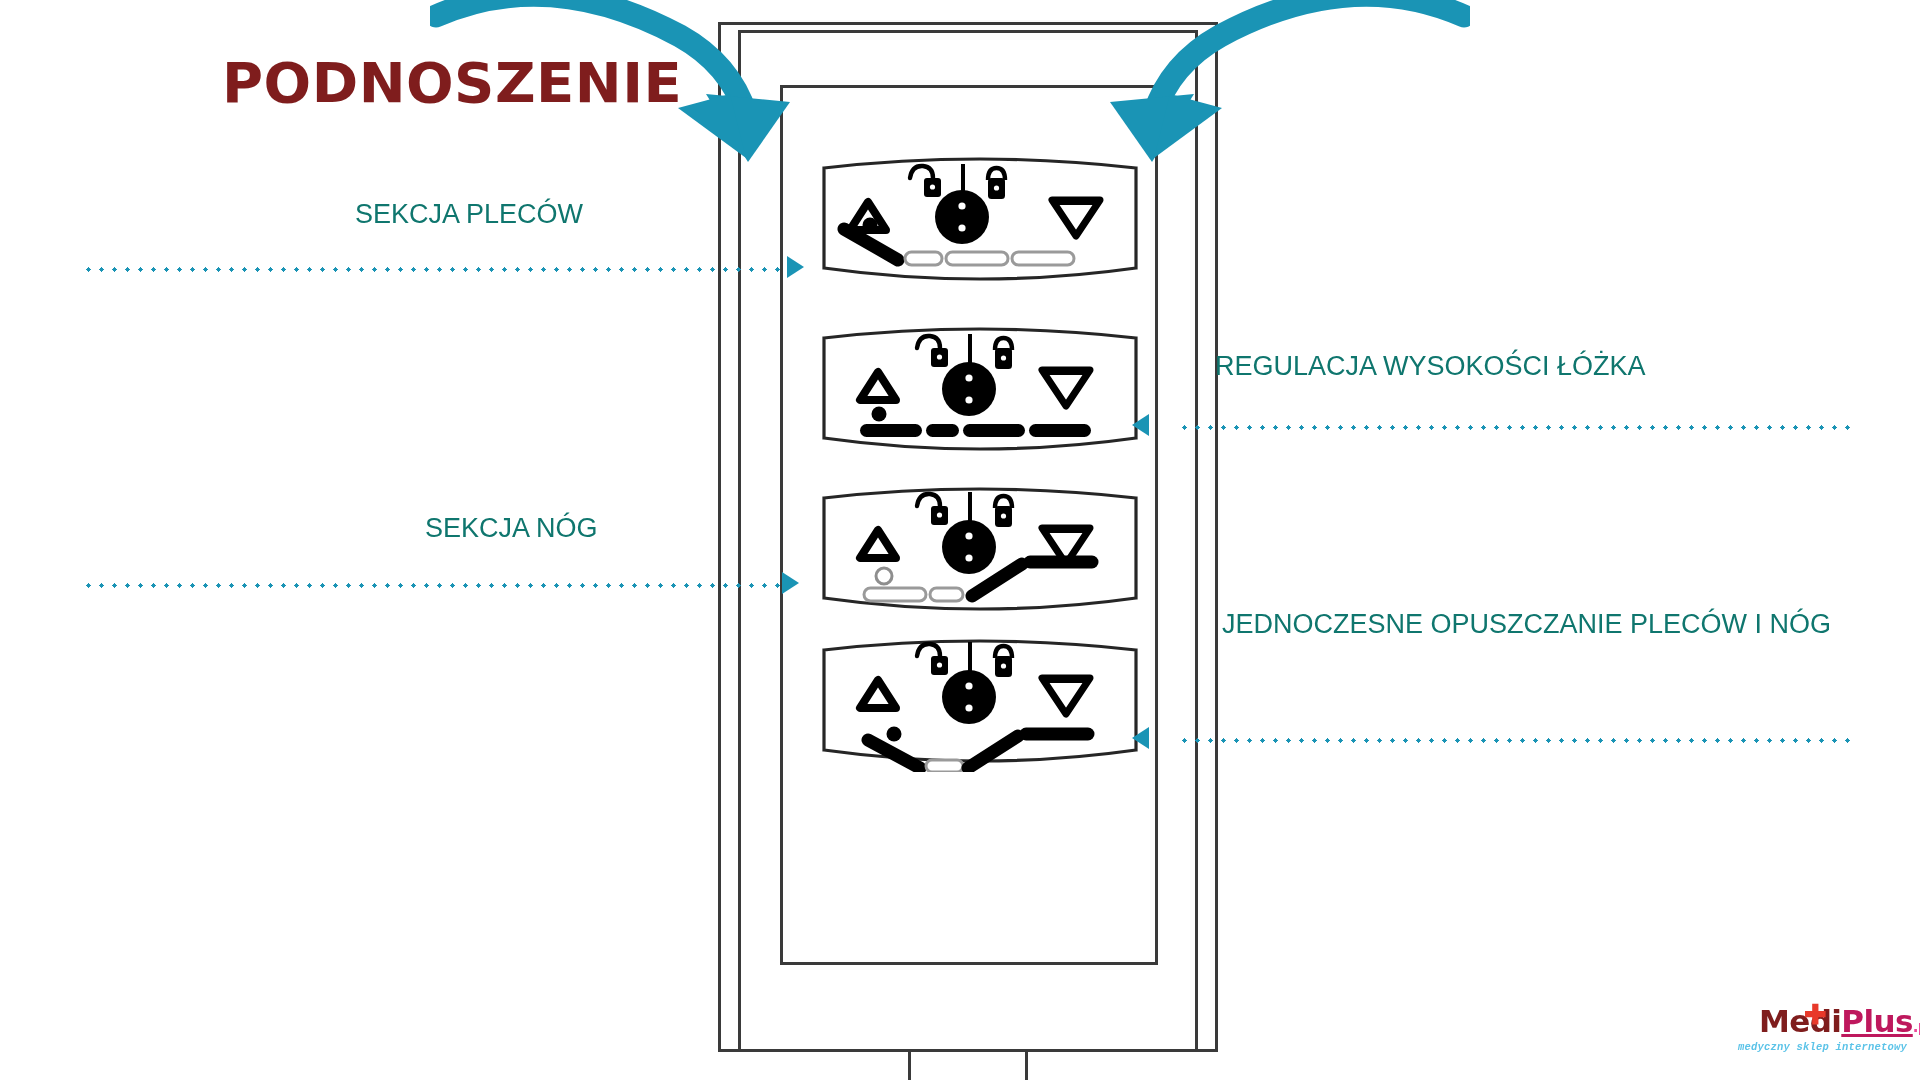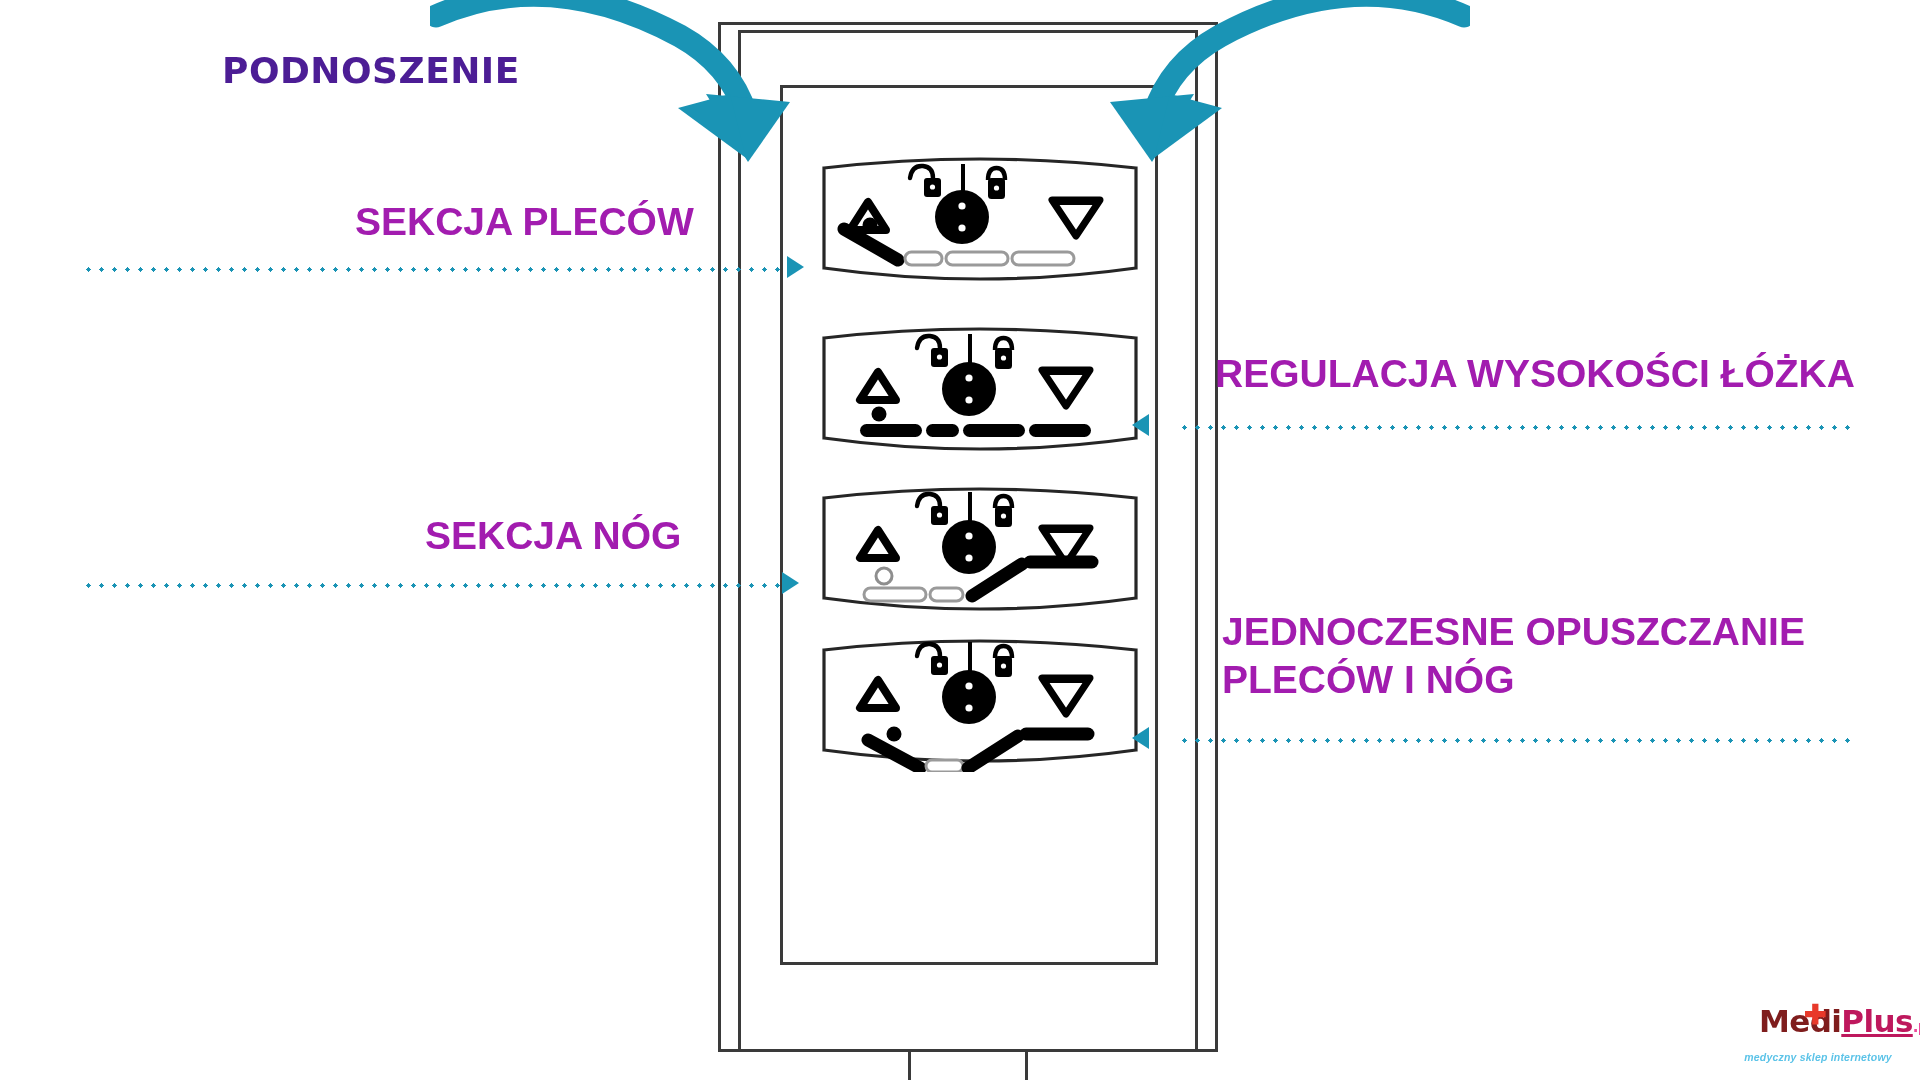--- a/index.html
+++ b/index.html
@@ -14,35 +14,35 @@
     background: #ffffff;
     overflow: hidden;
     font-family: "Liberation Sans", sans-serif;
   }
 
   
   .heading {
     position: absolute;
     font-family: "DejaVu Sans", sans-serif;
     font-weight: 700;
-    font-size: 36px;
+    font-size: 56px;
     letter-spacing: 0.5px;
-    color: #4c1d95;
+    color: #7f1d1d;
     white-space: nowrap;
   }
   #heading-left  { left: 222px; top: 50px; }
   #heading-right { left: 1265px; top: 50px; }
 
   
   .callout {
     position: absolute;
     font-family: "Liberation Sans", sans-serif;
-    font-weight: 700;
-    font-size: 39px;
-    color: #a21caf;
+    font-weight: 400;
+    font-size: 27px;
+    color: #0f766e;
     white-space: nowrap;
     line-height: 1.22;
   }
   .callout.two-line { white-space: normal; text-align: left; }
 
   #label-back   { left: 355px;  top: 198px; }
   #label-legs   { left: 425px;  top: 512px; }
   #label-height { left: 1215px; top: 350px; }
   #label-both   { left: 1222px; top: 608px; width: 620px; }
 
@@ -141,29 +141,28 @@
   #logo .pl { color: #ec4899; font-size: 15px; }
   #logo .cross {
     position: absolute;
     left: 66px; top: -4px;
     color: #e8392a;
     font-size: 27px;
     font-weight: 700;
     line-height: 1;
   }
   #logo .tagline {
-    font-family: Liberation Sans, sans-serif;
+    font-family: Liberation Mono, monospace;
     font-style: italic;
     font-weight: 700;
     font-size: 10.5px;
     color: #5bc3e8;
     letter-spacing: 0.2px;
-    margin-top: 14px;
+    margin-top: 4px;
     white-space: nowrap;
-    text-align: center;
   }
 </style>
 </head>
 <body>
 
 <div id="stage">
 
   <div id="remote-outer"></div>
   <div id="remote-inner-edge"></div>
   <div id="remote-screen"></div>

